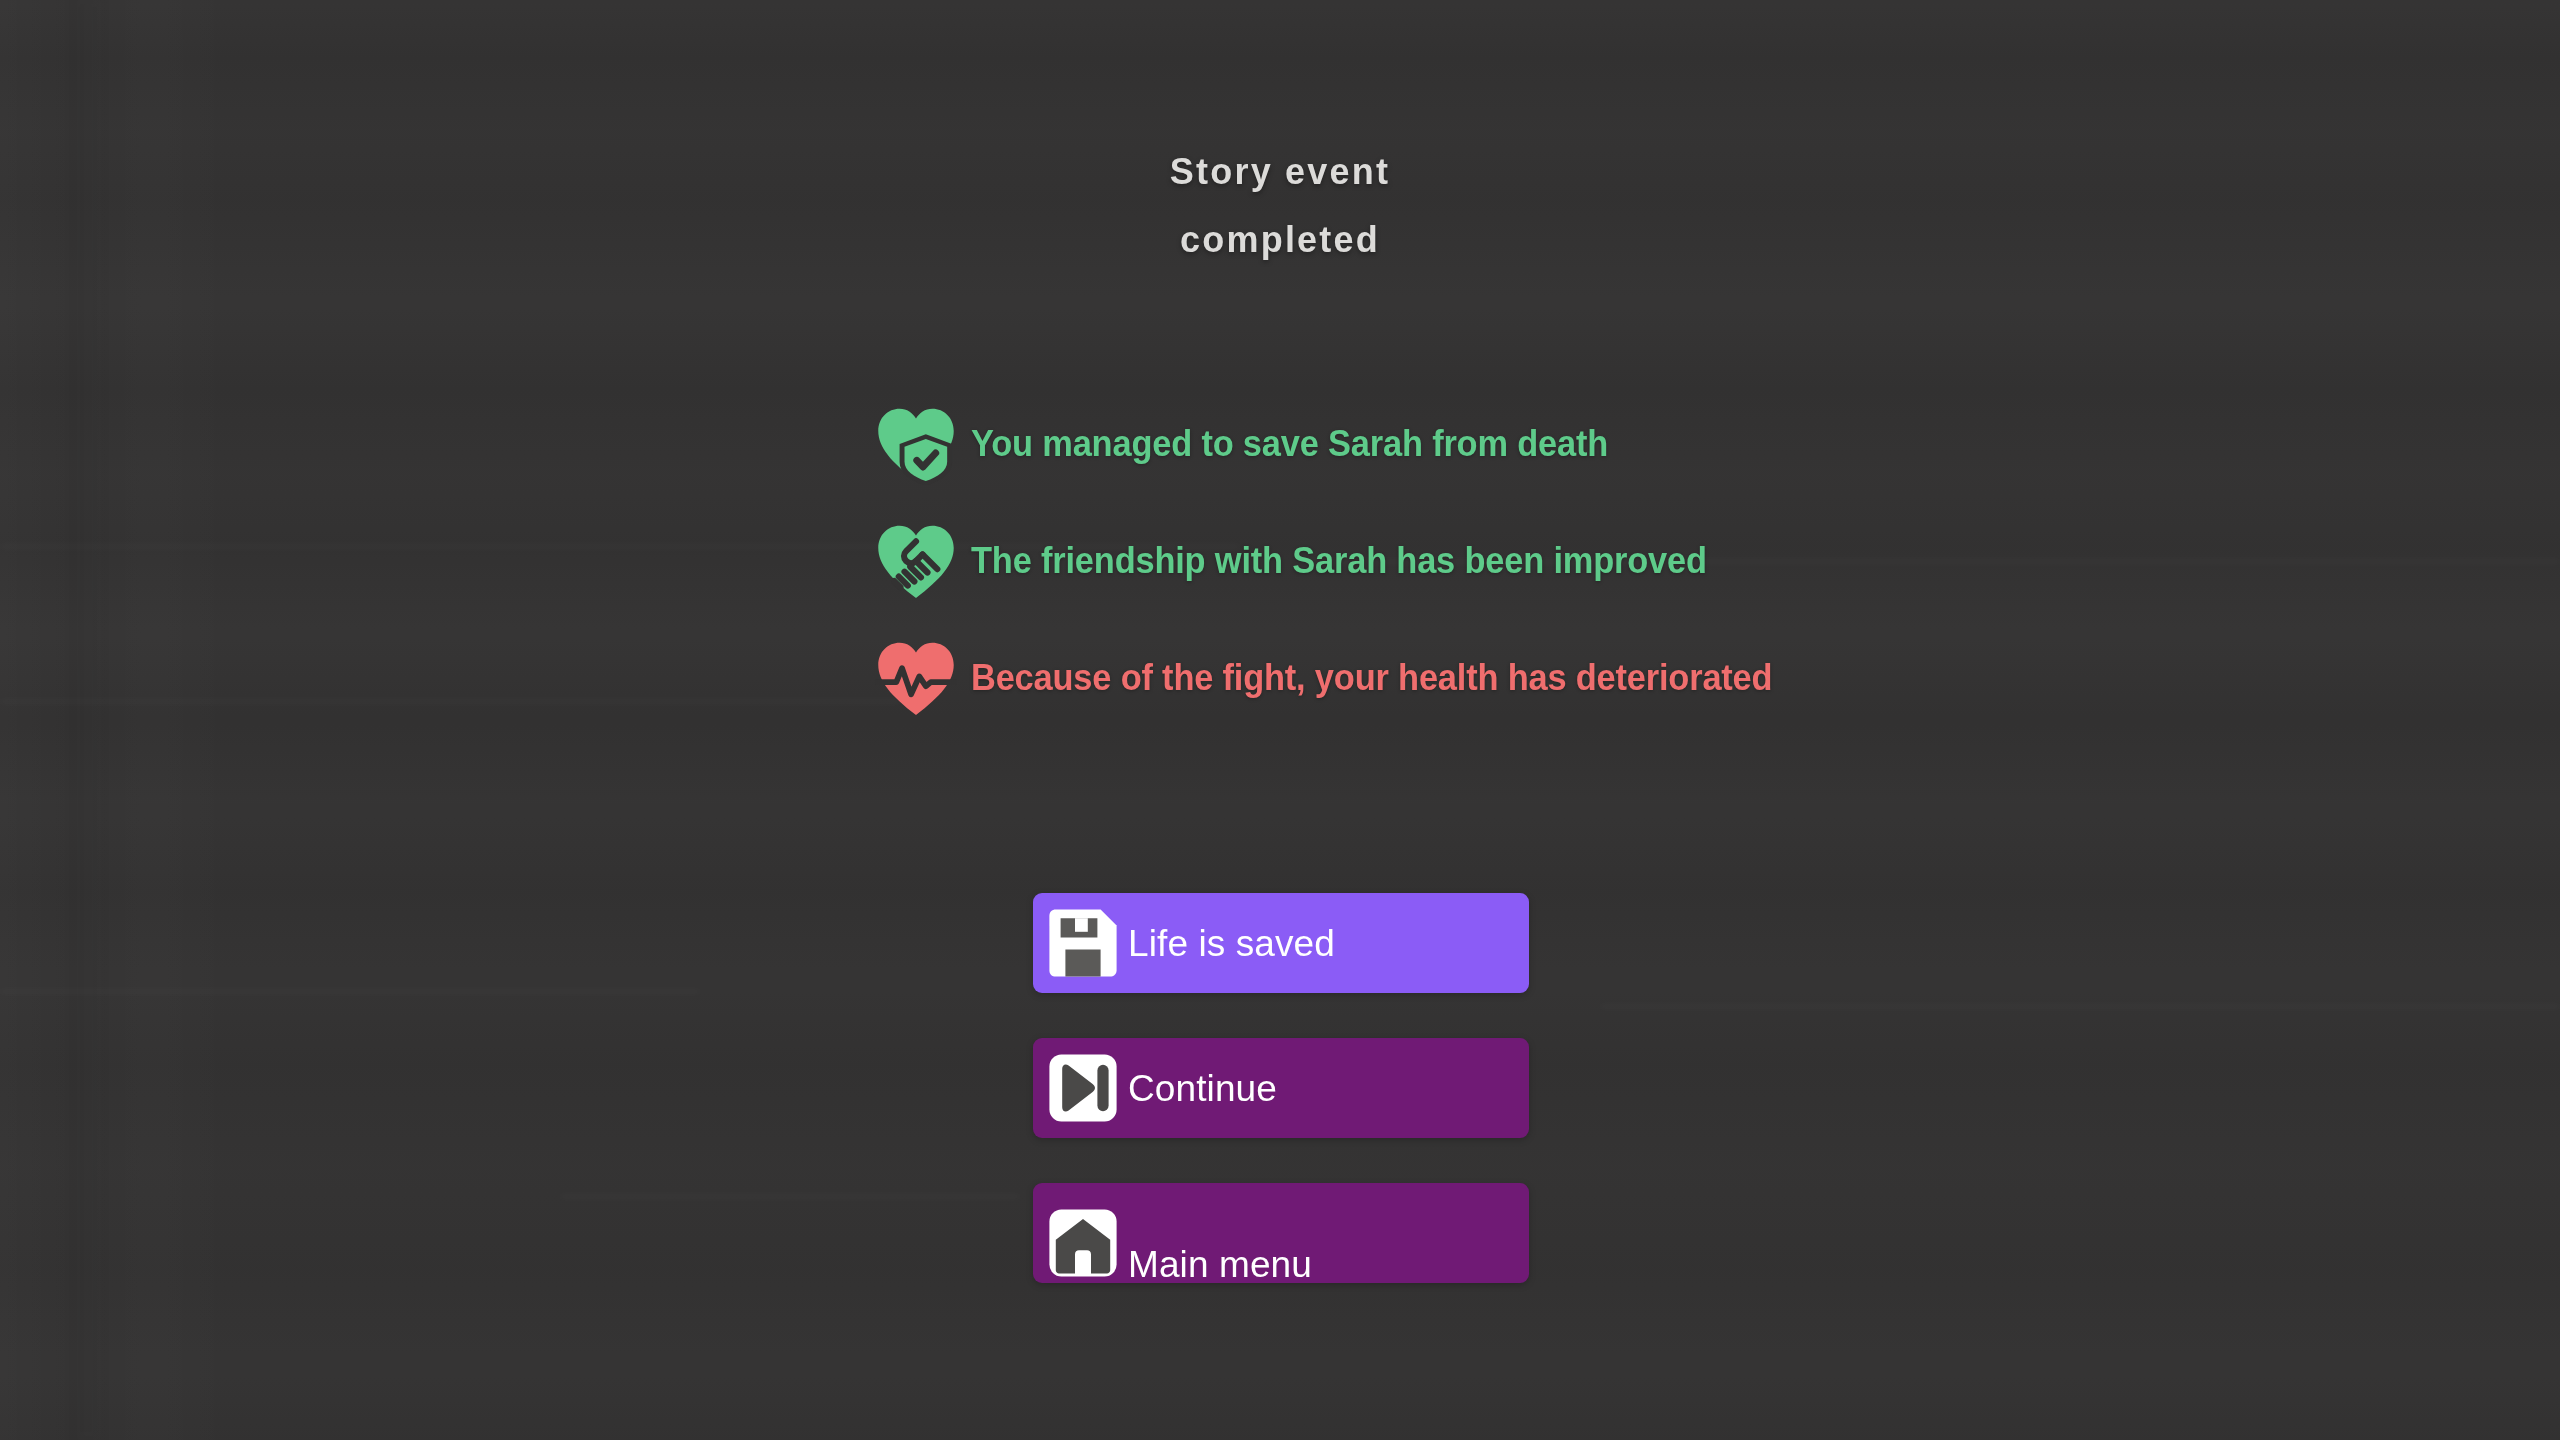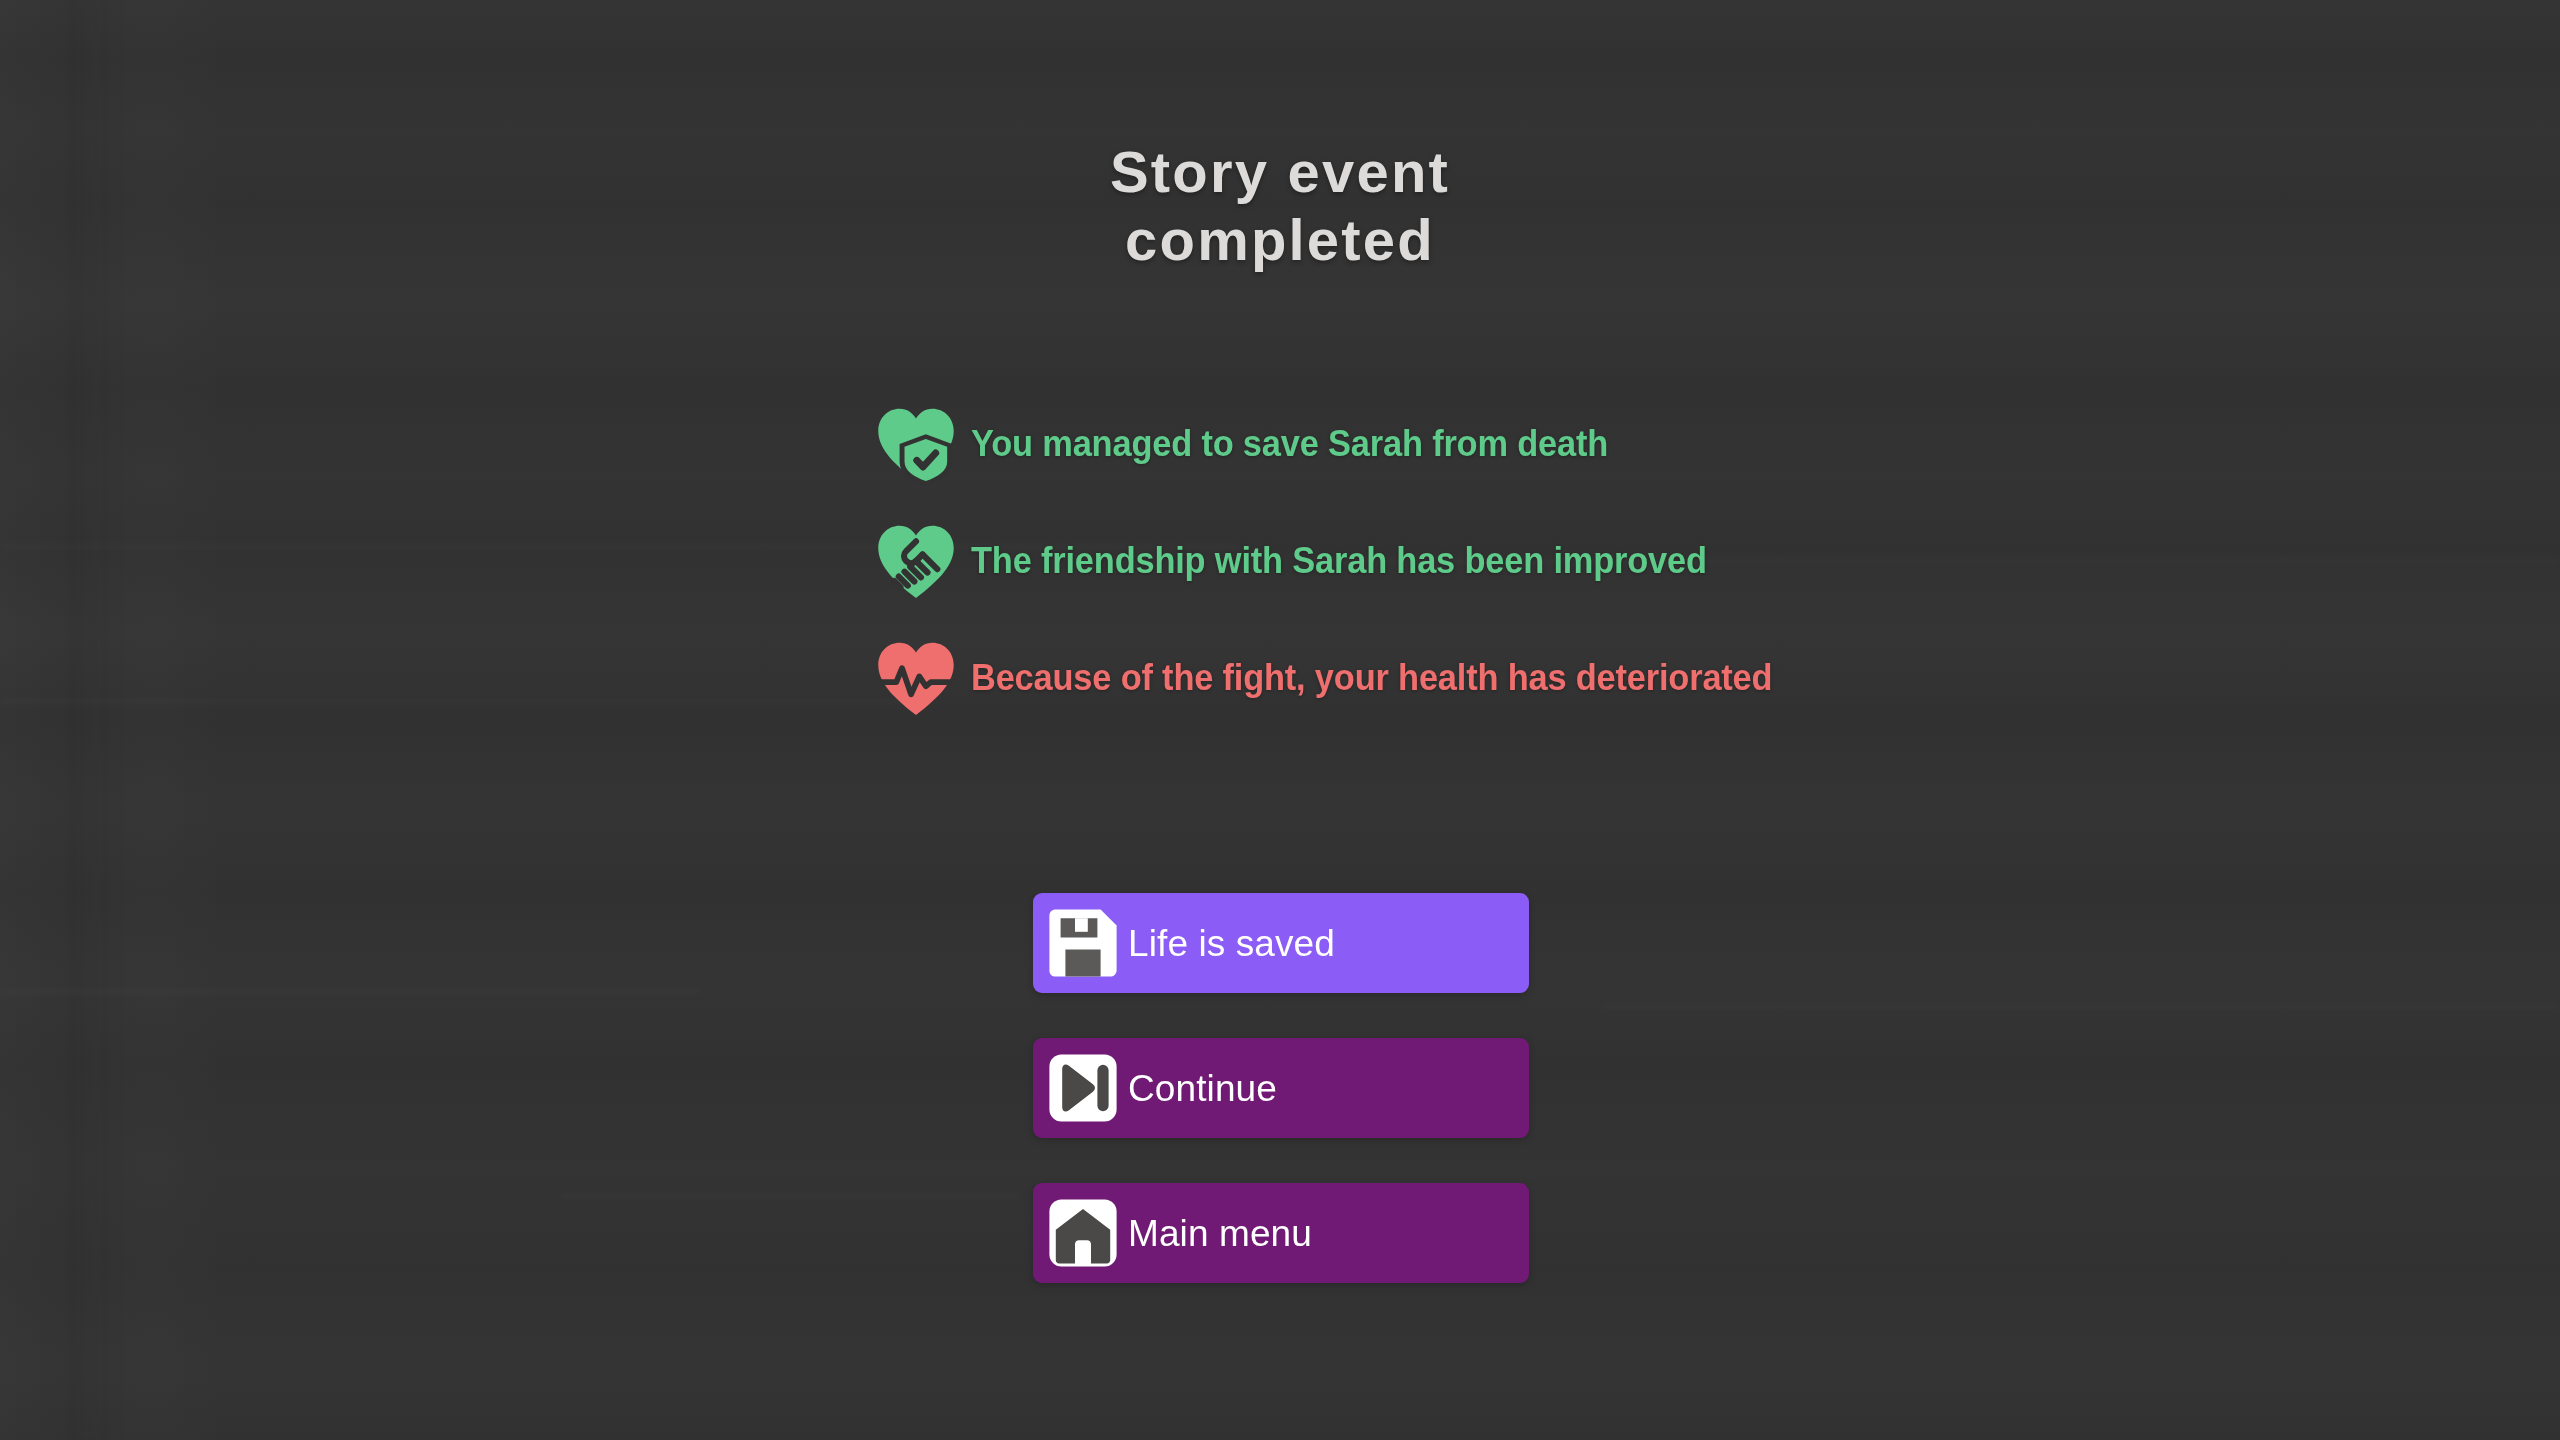--- a/index.html
+++ b/index.html
@@ -76,21 +76,21 @@
   .title-block {
     position:absolute;
     top:138px;
     left:0;
     width:2560px;
     text-align:center;
   }
   .title-line {
     display:block;
     color:#dcdbd9;
-    font-size:58px;
+    font-size:36px;
     font-weight:bold;
     letter-spacing:2.2px;
     line-height:68px;
     text-shadow:0 2px 5px rgba(0,0,0,0.35);
   }
 
   
   .outcomes {
     position:absolute;
     top:385px;
@@ -141,21 +141,21 @@
     margin-bottom:45px;
     border-radius:9px;
     background:#701a75;
     padding-left:10px;
     cursor:pointer;
     border:none;
     outline:none;
     box-shadow:0 2px 7px rgba(0,0,0,0.22);
   }
   .menu-button.is-hovered { background:#8b5cf6; }
-  .menu-button:last-child { margin-bottom:4px; }
+  .menu-button:last-child { margin-bottom:4px;align-items:flex-end; }
 
   .btn-icon {
     width:80px;
     height:80px;
     flex:0 0 80px;
     display:block;
     margin-right:5px;
   }
   .btn-label {
     color:#ffffff;

